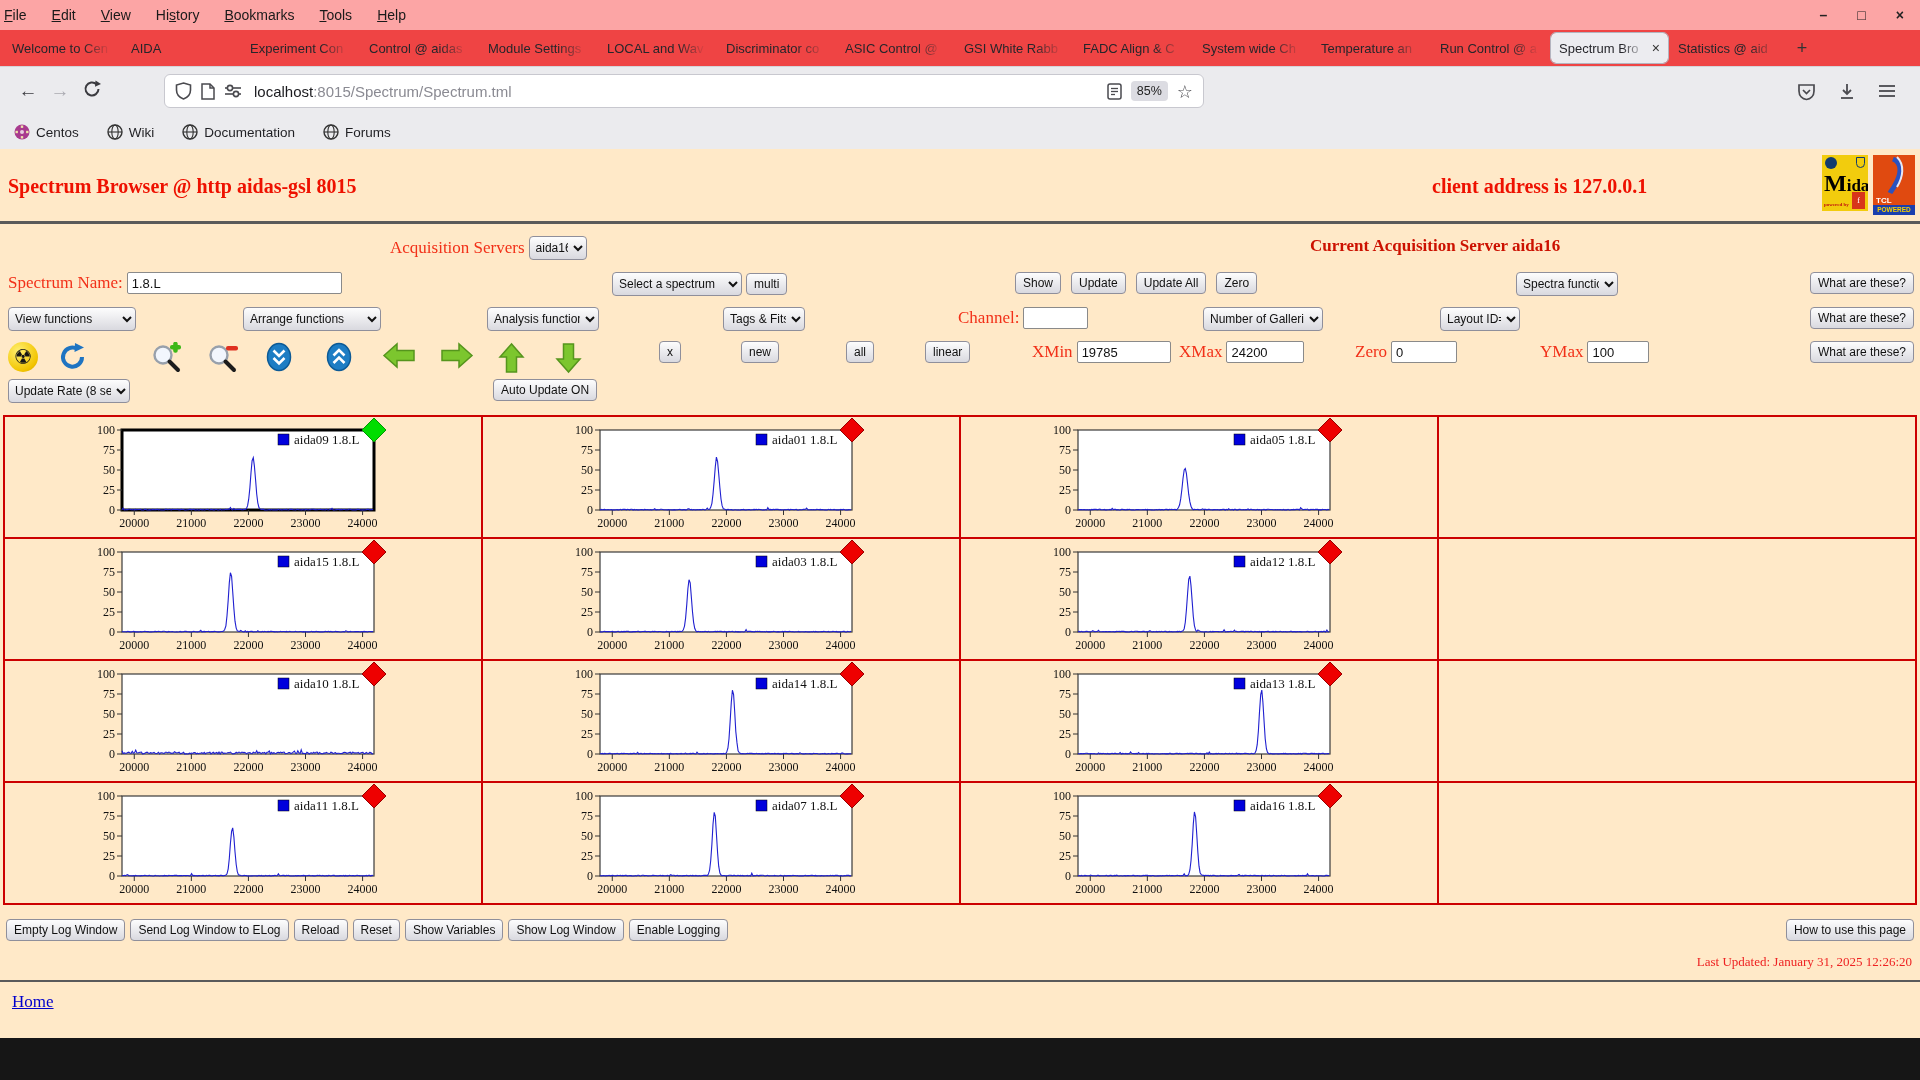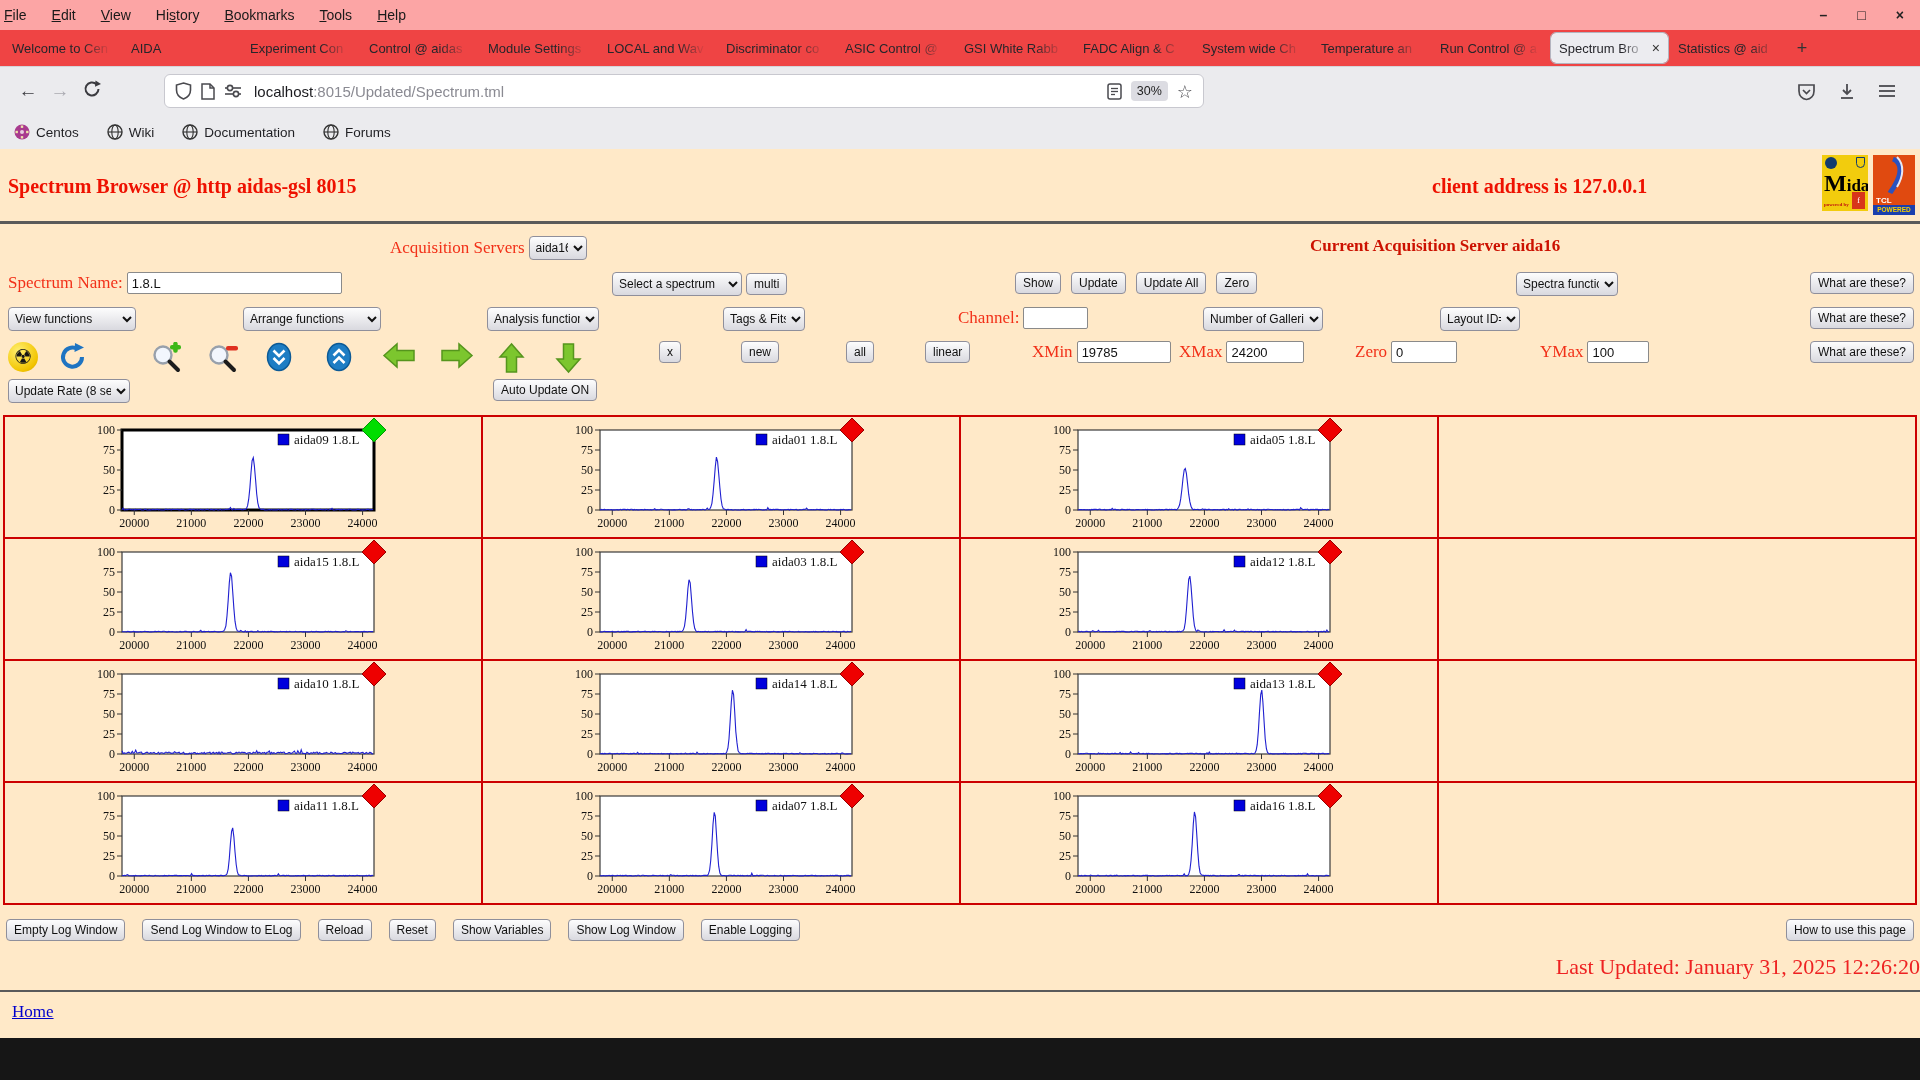--- a/index.html
+++ b/index.html
@@ -101,24 +101,24 @@
     color:#161616; font-size:21px; line-height:30px; text-align:center;
     font-family:"DejaVu Sans",sans-serif; display:inline-block; }
 
   .grid-table { border-collapse:collapse; margin:8px 3px 0 3px; width:1914px; table-layout:fixed; }
   .grid-table td { border:2px solid #cc0000; height:122px; vertical-align:top; padding:0; position:relative; }
   .chart-wrap { margin:1px 0 0 77px; width:312px; height:114px; }
   .tick { font-family:"Liberation Serif",serif; font-size:12px; fill:#111; }
   .legend-text { font-family:"Liberation Serif",serif; font-size:13px; fill:#111; }
 
   .footer-row { position:relative; margin-top:14px; height:26px; }
-  .footer-left { position:absolute; left:6px; top:0; display:flex; gap:17px; }
+  .footer-left { position:absolute; left:6px; top:0; display:flex; gap:5px; }
   .help-btn { position:absolute; right:6px; top:0; }
   .what-btn { position:absolute; right:6px; top:0; }
-  .last-updated { margin-top:9px; text-align:right; padding-right:0; color:#ee2222; font-size:22px; }
+  .last-updated { margin-top:9px; text-align:right; padding-right:8px; color:#ee2222; font-size:13px; }
   .home-wrap { margin:10px 0 0 12px; font-size:17px; }
   .home-wrap a { color:#0000cc; }
   .bottom-strip { height:42px; background:#161616; }
 </style>
 </head>
 <body>
 
 <div class="menu-bar">
   <span id="menu-items"><span class="menu-item"><u>F</u>ile</span><span class="menu-item"><u>E</u>dit</span><span class="menu-item"><u>V</u>iew</span><span class="menu-item">Hi<u>s</u>tory</span><span class="menu-item"><u>B</u>ookmarks</span><span class="menu-item"><u>T</u>ools</span><span class="menu-item"><u>H</u>elp</span></span>
   <span class="win-controls">
@@ -198,30 +198,30 @@
         </svg>
       </span>
     <span class="url-icon" id="ic-sliders">
         <svg width="18" height="14" viewBox="0 0 18 14">
           <line x1="1" y1="4" x2="17" y2="4" stroke="#4a4a4f" stroke-width="1.6"></line>
           <circle cx="6" cy="4" r="2.6" fill="#fff" stroke="#4a4a4f" stroke-width="1.6"></circle>
           <line x1="1" y1="10" x2="17" y2="10" stroke="#4a4a4f" stroke-width="1.6"></line>
           <circle cx="12" cy="10" r="2.6" fill="#fff" stroke="#4a4a4f" stroke-width="1.6"></circle>
         </svg>
       </span>
-    <span class="url-text"><b style="font-weight:normal;">localhost</b><span class="muted">:8015/Updated/Spectrum.tml</span></span>
+    <span class="url-text"><b style="font-weight:normal;">localhost</b><span class="muted">:8015/Spectrum/Spectrum.tml</span></span>
     <span class="url-icon" id="ic-reader">
         <svg width="15" height="17" viewBox="0 0 15 17">
           <rect x="1" y="1" width="13" height="15" rx="2" fill="none" stroke="#4a4a4f" stroke-width="1.5"></rect>
           <line x1="4" y1="5.5" x2="11" y2="5.5" stroke="#4a4a4f" stroke-width="1.3"></line>
           <line x1="4" y1="8.5" x2="11" y2="8.5" stroke="#4a4a4f" stroke-width="1.3"></line>
           <line x1="4" y1="11.5" x2="8" y2="11.5" stroke="#4a4a4f" stroke-width="1.3"></line>
         </svg>
       </span>
-    <span class="zoom-pill">30%</span>
+    <span class="zoom-pill">85%</span>
     <span class="star-glyph">☆</span>
   </div>
   <span class="nav-right">
     <span class="nav-icon" id="ic-pocket">
         <svg width="19" height="19" viewBox="0 0 19 19">
           <path d="M2 3 h15 v6 c0 5 -3.5 8 -7.5 8.5 C5.5 17 2 14 2 9 Z" fill="none" stroke="#4a4a4f" stroke-width="1.7"></path>
           <path d="M6 8 l3.5 3.5 L13 8" fill="none" stroke="#4a4a4f" stroke-width="1.7"></path>
         </svg>
       </span>
     <span class="nav-icon" id="ic-download">

